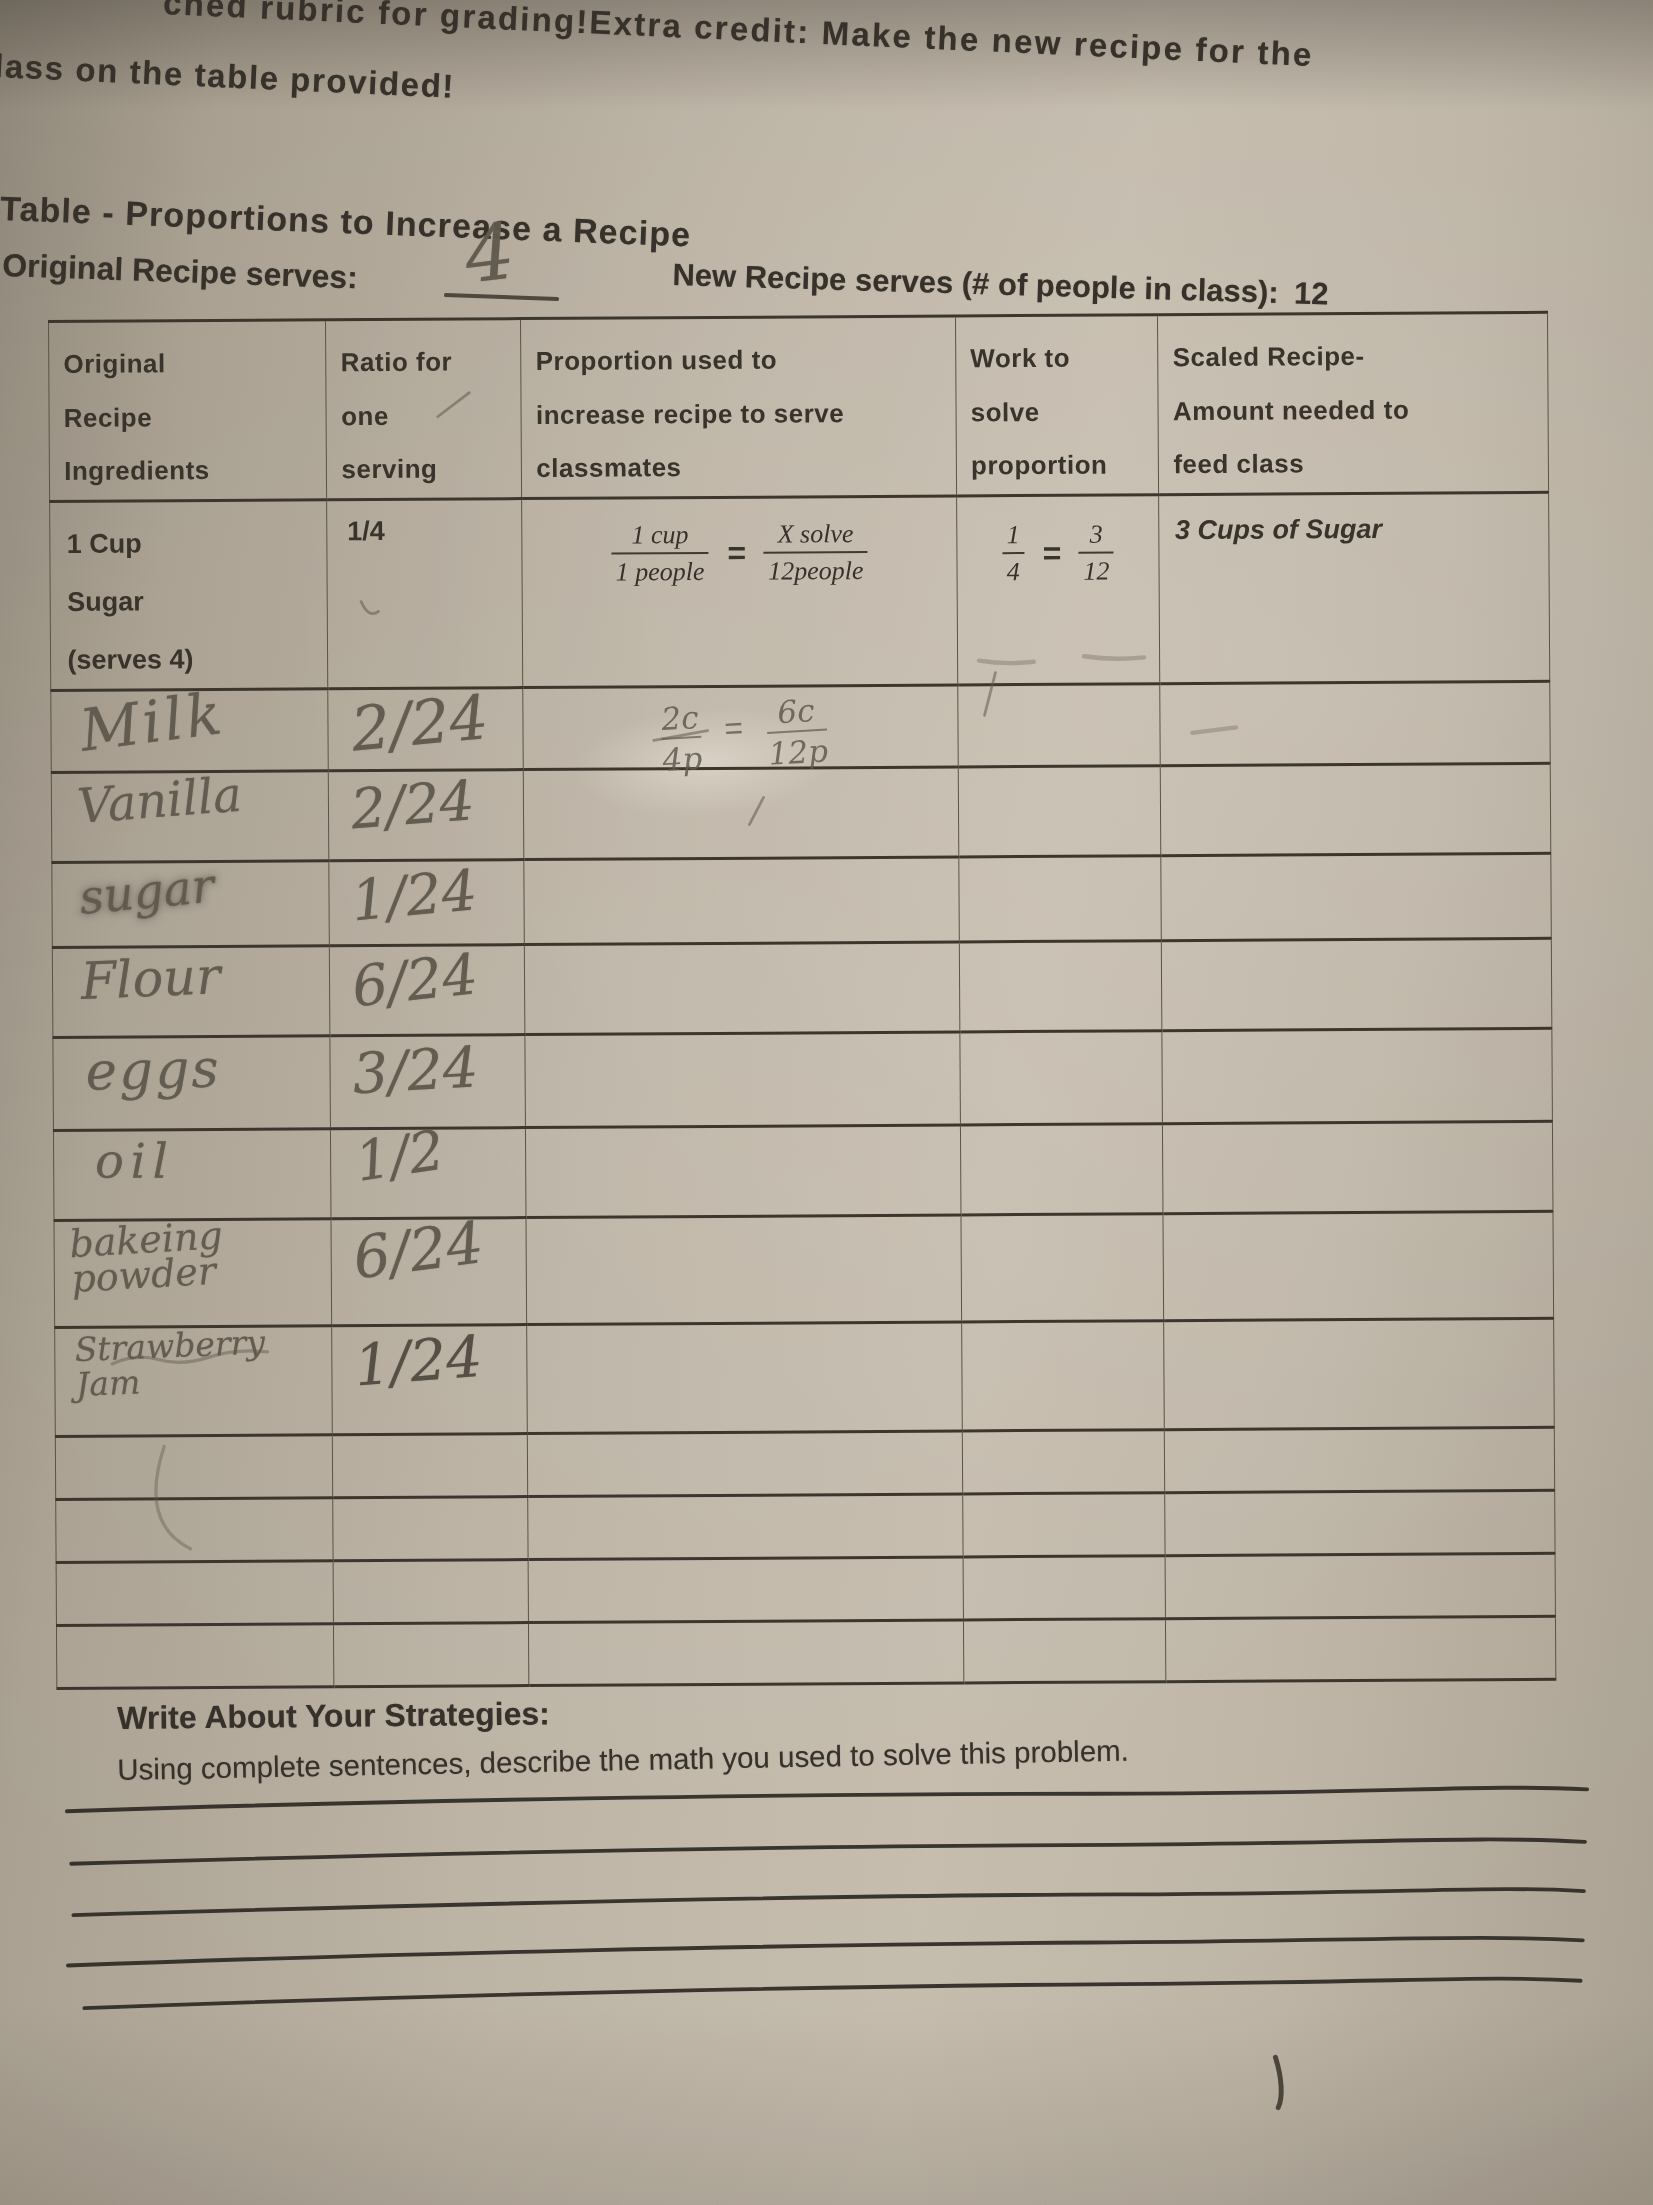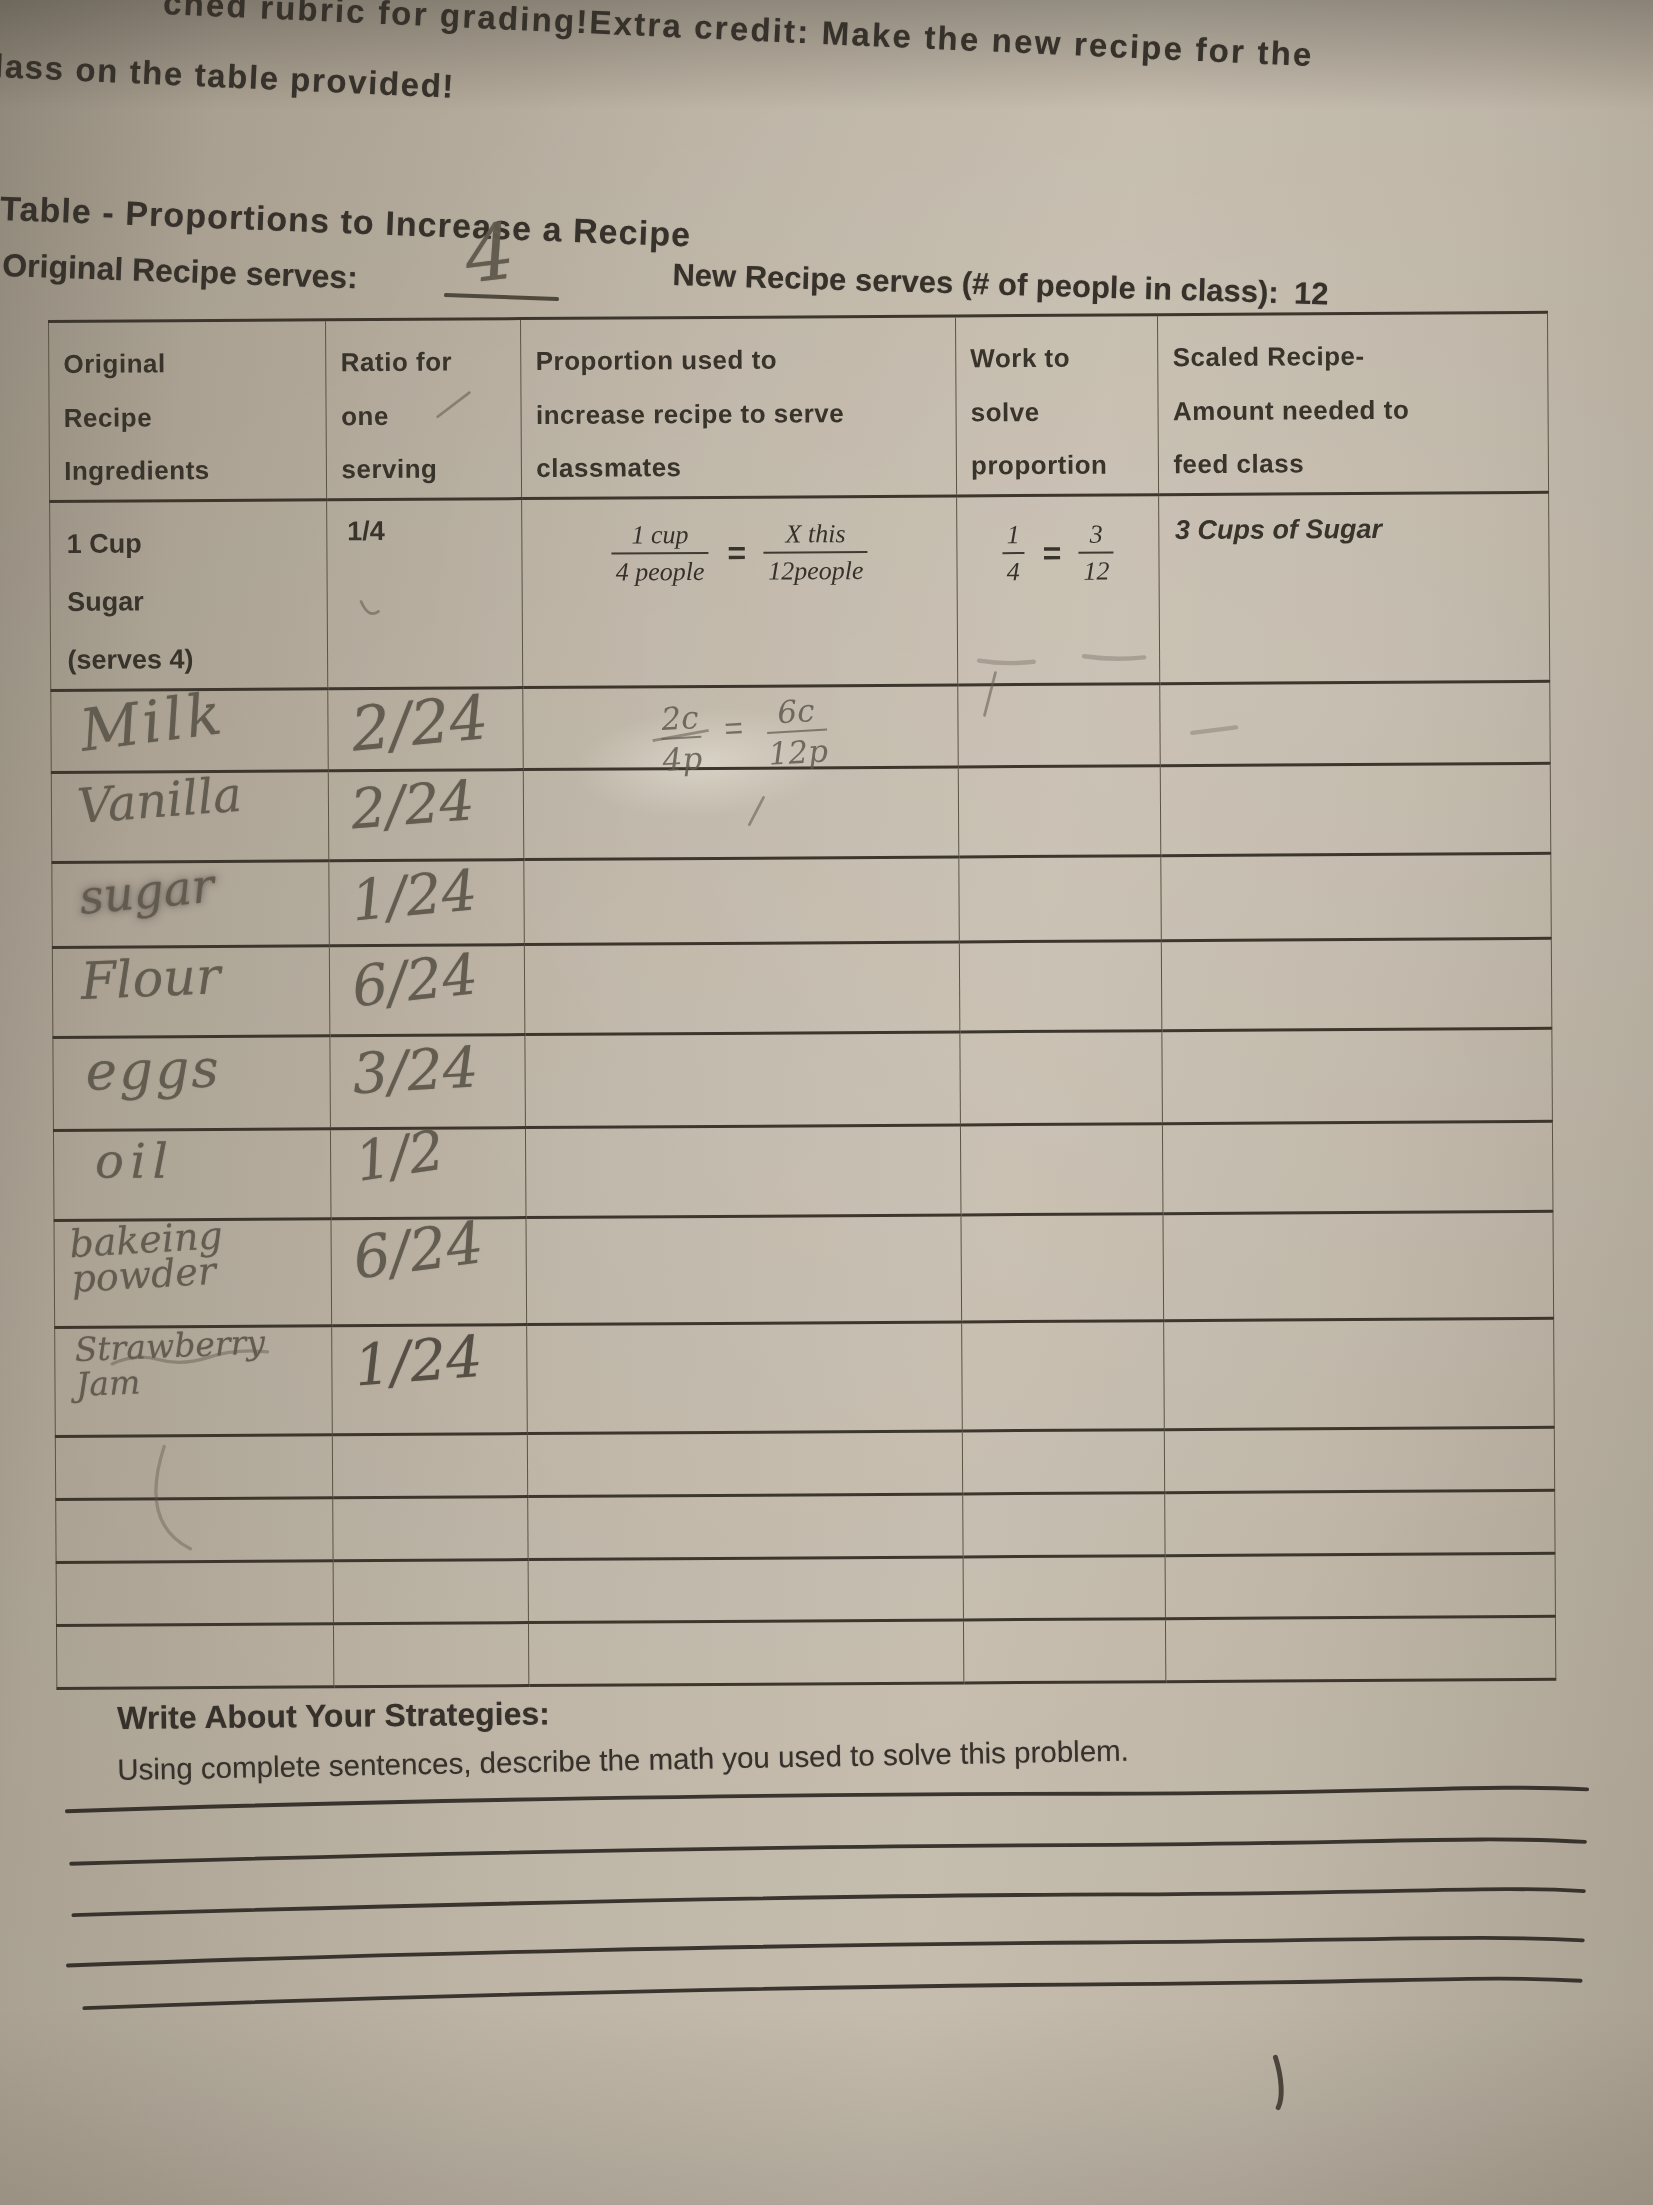--- a/index.html
+++ b/index.html
@@ -134,25 +134,25 @@
     </tr>
     <tr class="rex">
       <td class="exing">1 Cup
 Sugar
 (serves 4)</td>
       <td class="exratio">1/4</td>
       <td>
         <div class="flexrow mt36">
           <span class="pfrac">
                 <span class="num">1 cup</span>
-                <span class="den">4 people</span>
+                <span class="den">1 people</span>
               </span>
           <span class="peq">=</span>
           <span class="pfrac">
-                <span class="num">X this</span>
+                <span class="num">X solve</span>
                 <span class="den">12people</span>
               </span>
         </div>
       </td>
       <td>
         <div class="flexrow mt40">
           <span class="pfrac">
                 <span class="num">1</span>
                 <span class="den">4</span>
               </span>

